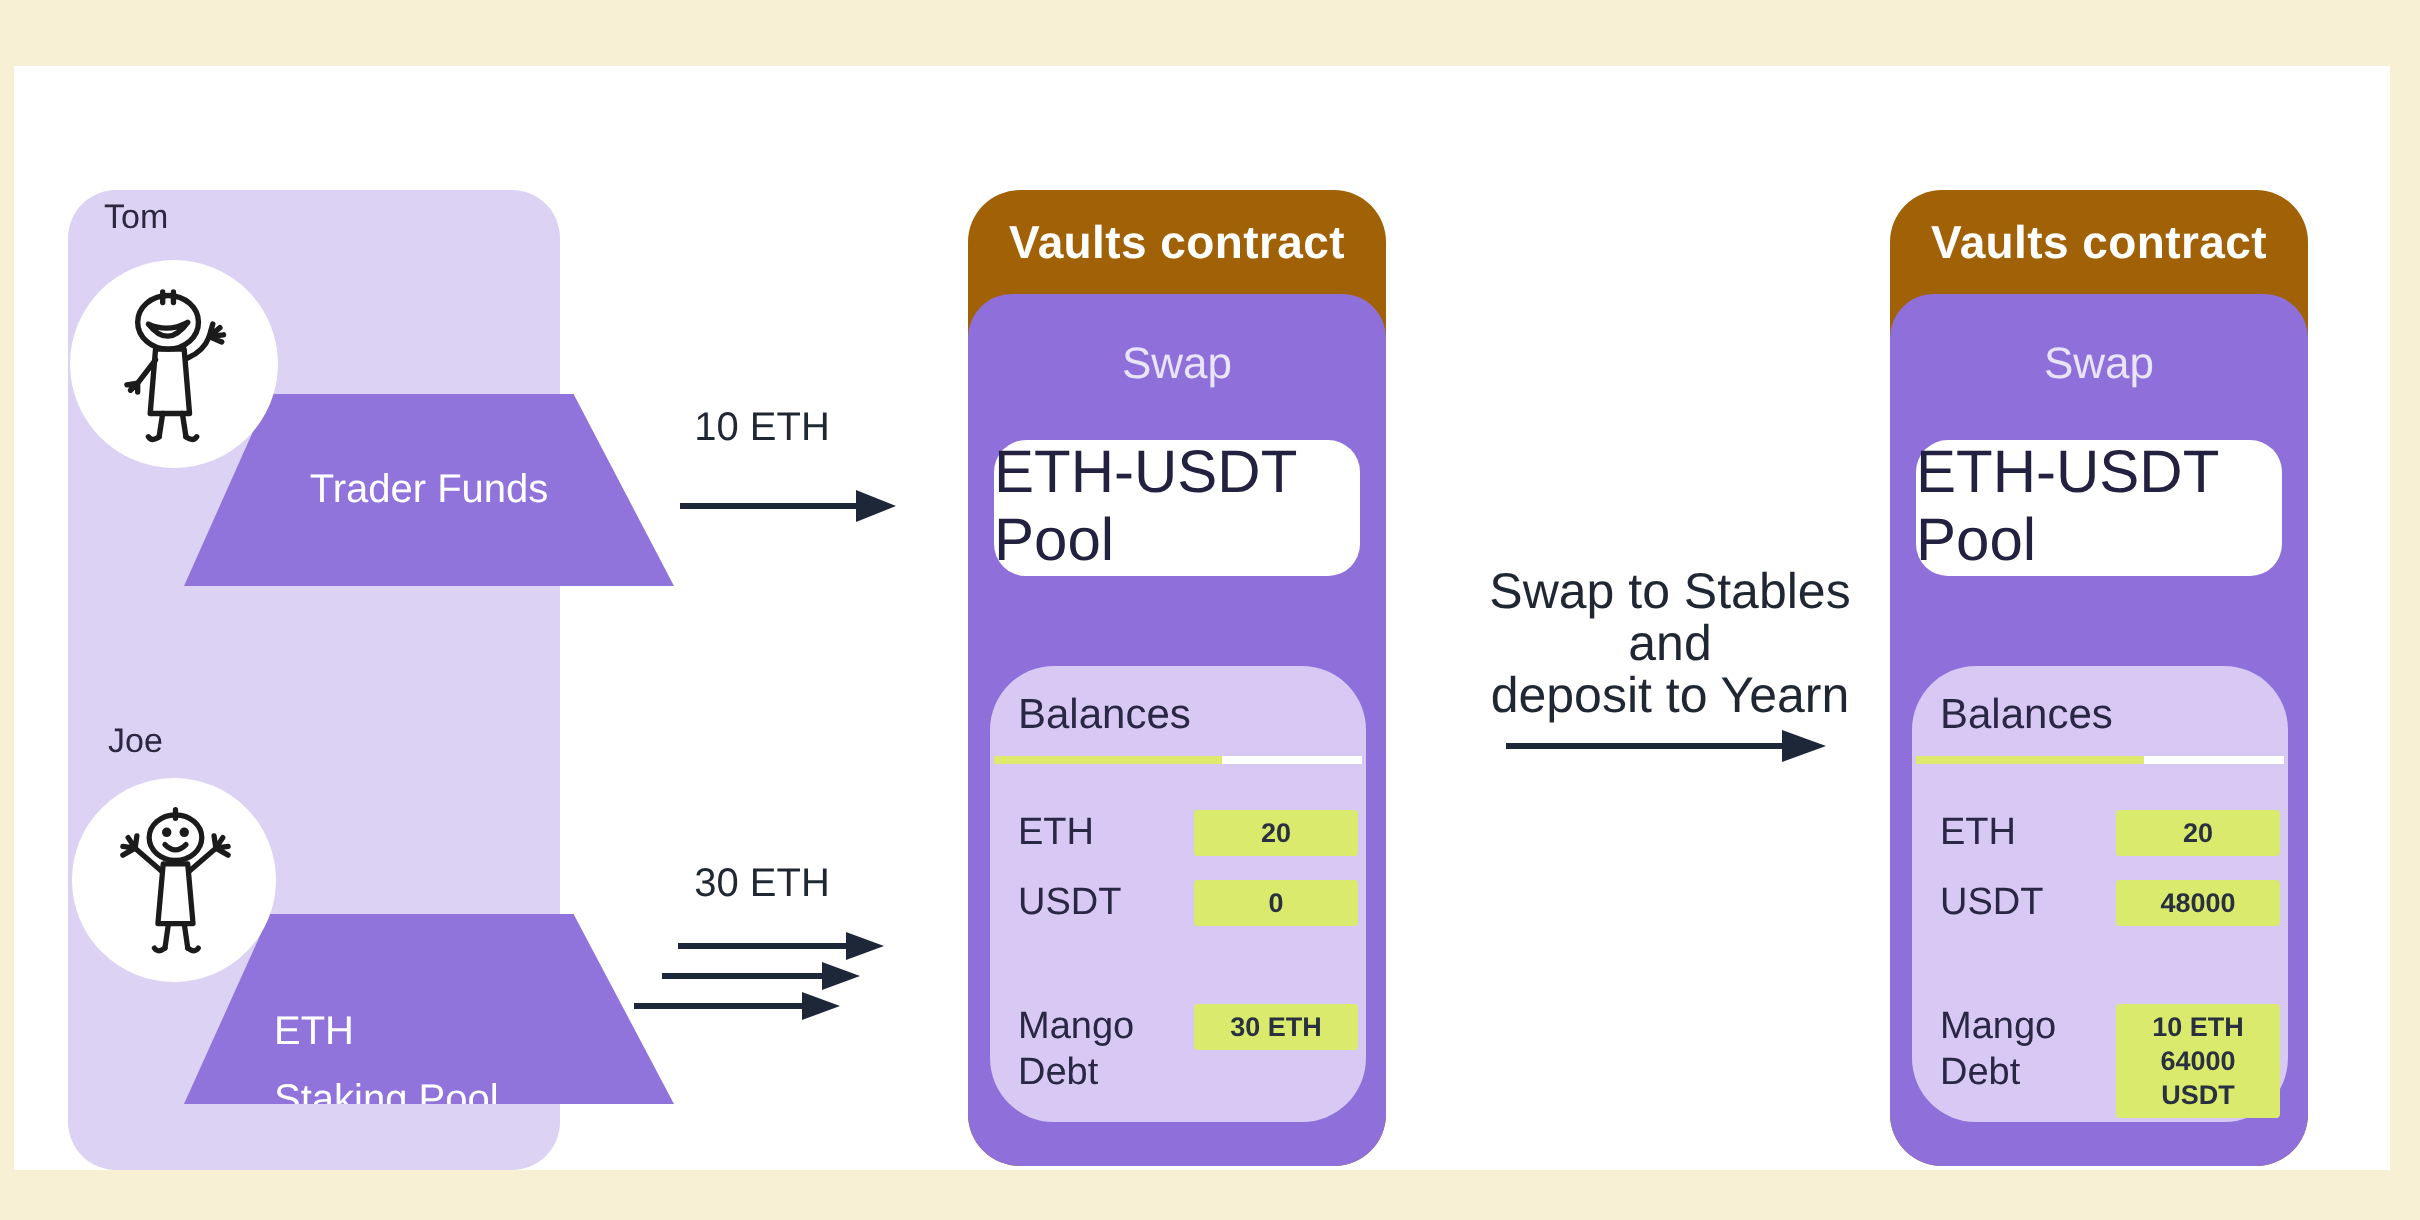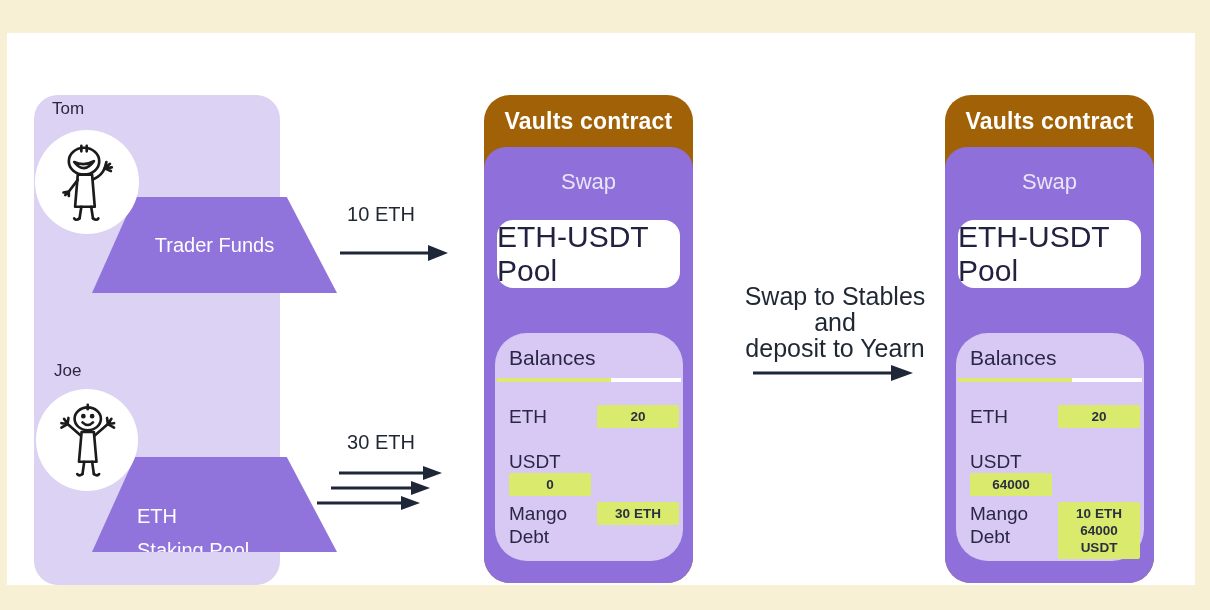--- a/index.html
+++ b/index.html
@@ -93,21 +93,21 @@
   }
   .bal-title { position:absolute; left:14px; top:13px; font-size:21px; font-weight:500; color:#2A2745; }
   .bal-underline {
     position:absolute; left:2px; right:2px; top:45px; height:4px;
     background:linear-gradient(to right, #DCEA6D 0%, #DCEA6D 62%, #ffffff 62%, #ffffff 100%);
   }
   .bal-row {
     position:absolute; left:14px; right:4px;
     display:flex; justify-content:space-between; align-items:flex-start;
   }
-  .bal-row.r1 { top:72px; } .bal-row.r2 { top:117px;flex-direction:column; } .bal-row.r3 { top:169px; }
+  .bal-row.r1 { top:72px; } .bal-row.r2 { top:107px; } .bal-row.r3 { top:169px; }
   .bal-label { font-size:19px; color:#2A2745; line-height:23px; }
   .badge {
     min-width:82px; padding:3px 7px;
     background:#D9EA6C; border-radius:2px;
     font-size:13.5px; font-weight:700; color:#2A3040;
     text-align:center; line-height:17px; white-space:pre-line;
   }
 </style>
 </head>
 <body>
@@ -220,21 +220,21 @@
       </div>
       <div class="balances">
         <div class="bal-title">Balances</div>
         <div class="bal-underline"></div>
         <div class="bal-row r1">
           <span class="bal-label">ETH</span>
           <span class="badge">20</span>
         </div>
         <div class="bal-row r2">
           <span class="bal-label">USDT</span>
-          <span class="badge">64000</span>
+          <span class="badge">48000</span>
         </div>
         <div class="bal-row r3">
           <span class="bal-label">Mango Debt</span>
           <span class="badge">10 ETH
 64000 USDT</span>
         </div>
       </div>
     </div>
 
   </div>

